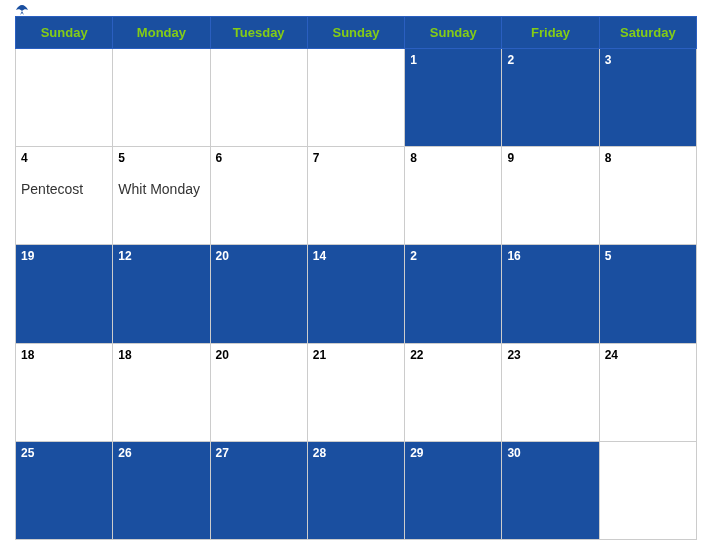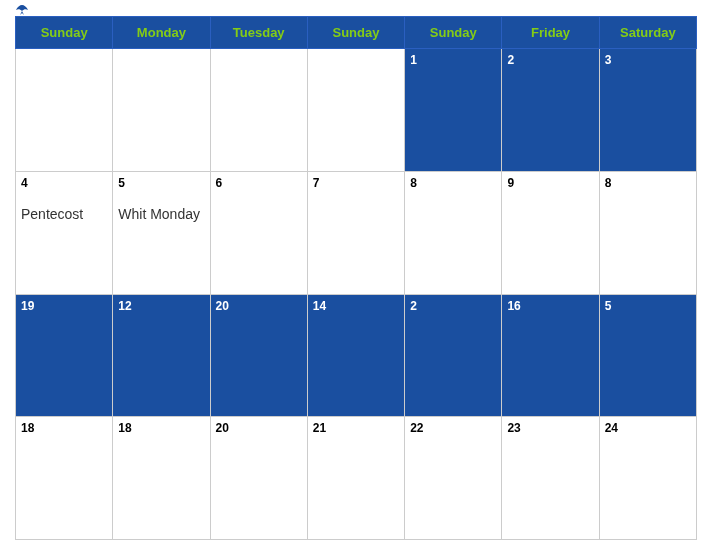--- a/index.html
+++ b/index.html
@@ -235,14 +235,35 @@
         <td>
           <span class="day-number">22</span>
         </td>
         <td>
           <span class="day-number">23</span>
         </td>
         <td>
           <span class="day-number">24</span>
         </td>
       </tr>
+      <tr>
+        <td>
+          <span class="day-number">25</span>
+        </td>
+        <td>
+          <span class="day-number">26</span>
+        </td>
+        <td>
+          <span class="day-number">27</span>
+        </td>
+        <td>
+          <span class="day-number">28</span>
+        </td>
+        <td>
+          <span class="day-number">29</span>
+        </td>
+        <td>
+          <span class="day-number">30</span>
+        </td>
+        <td class="empty-cell"></td>
+      </tr>
     </tbody>
 </table>
 
 </body></html>

